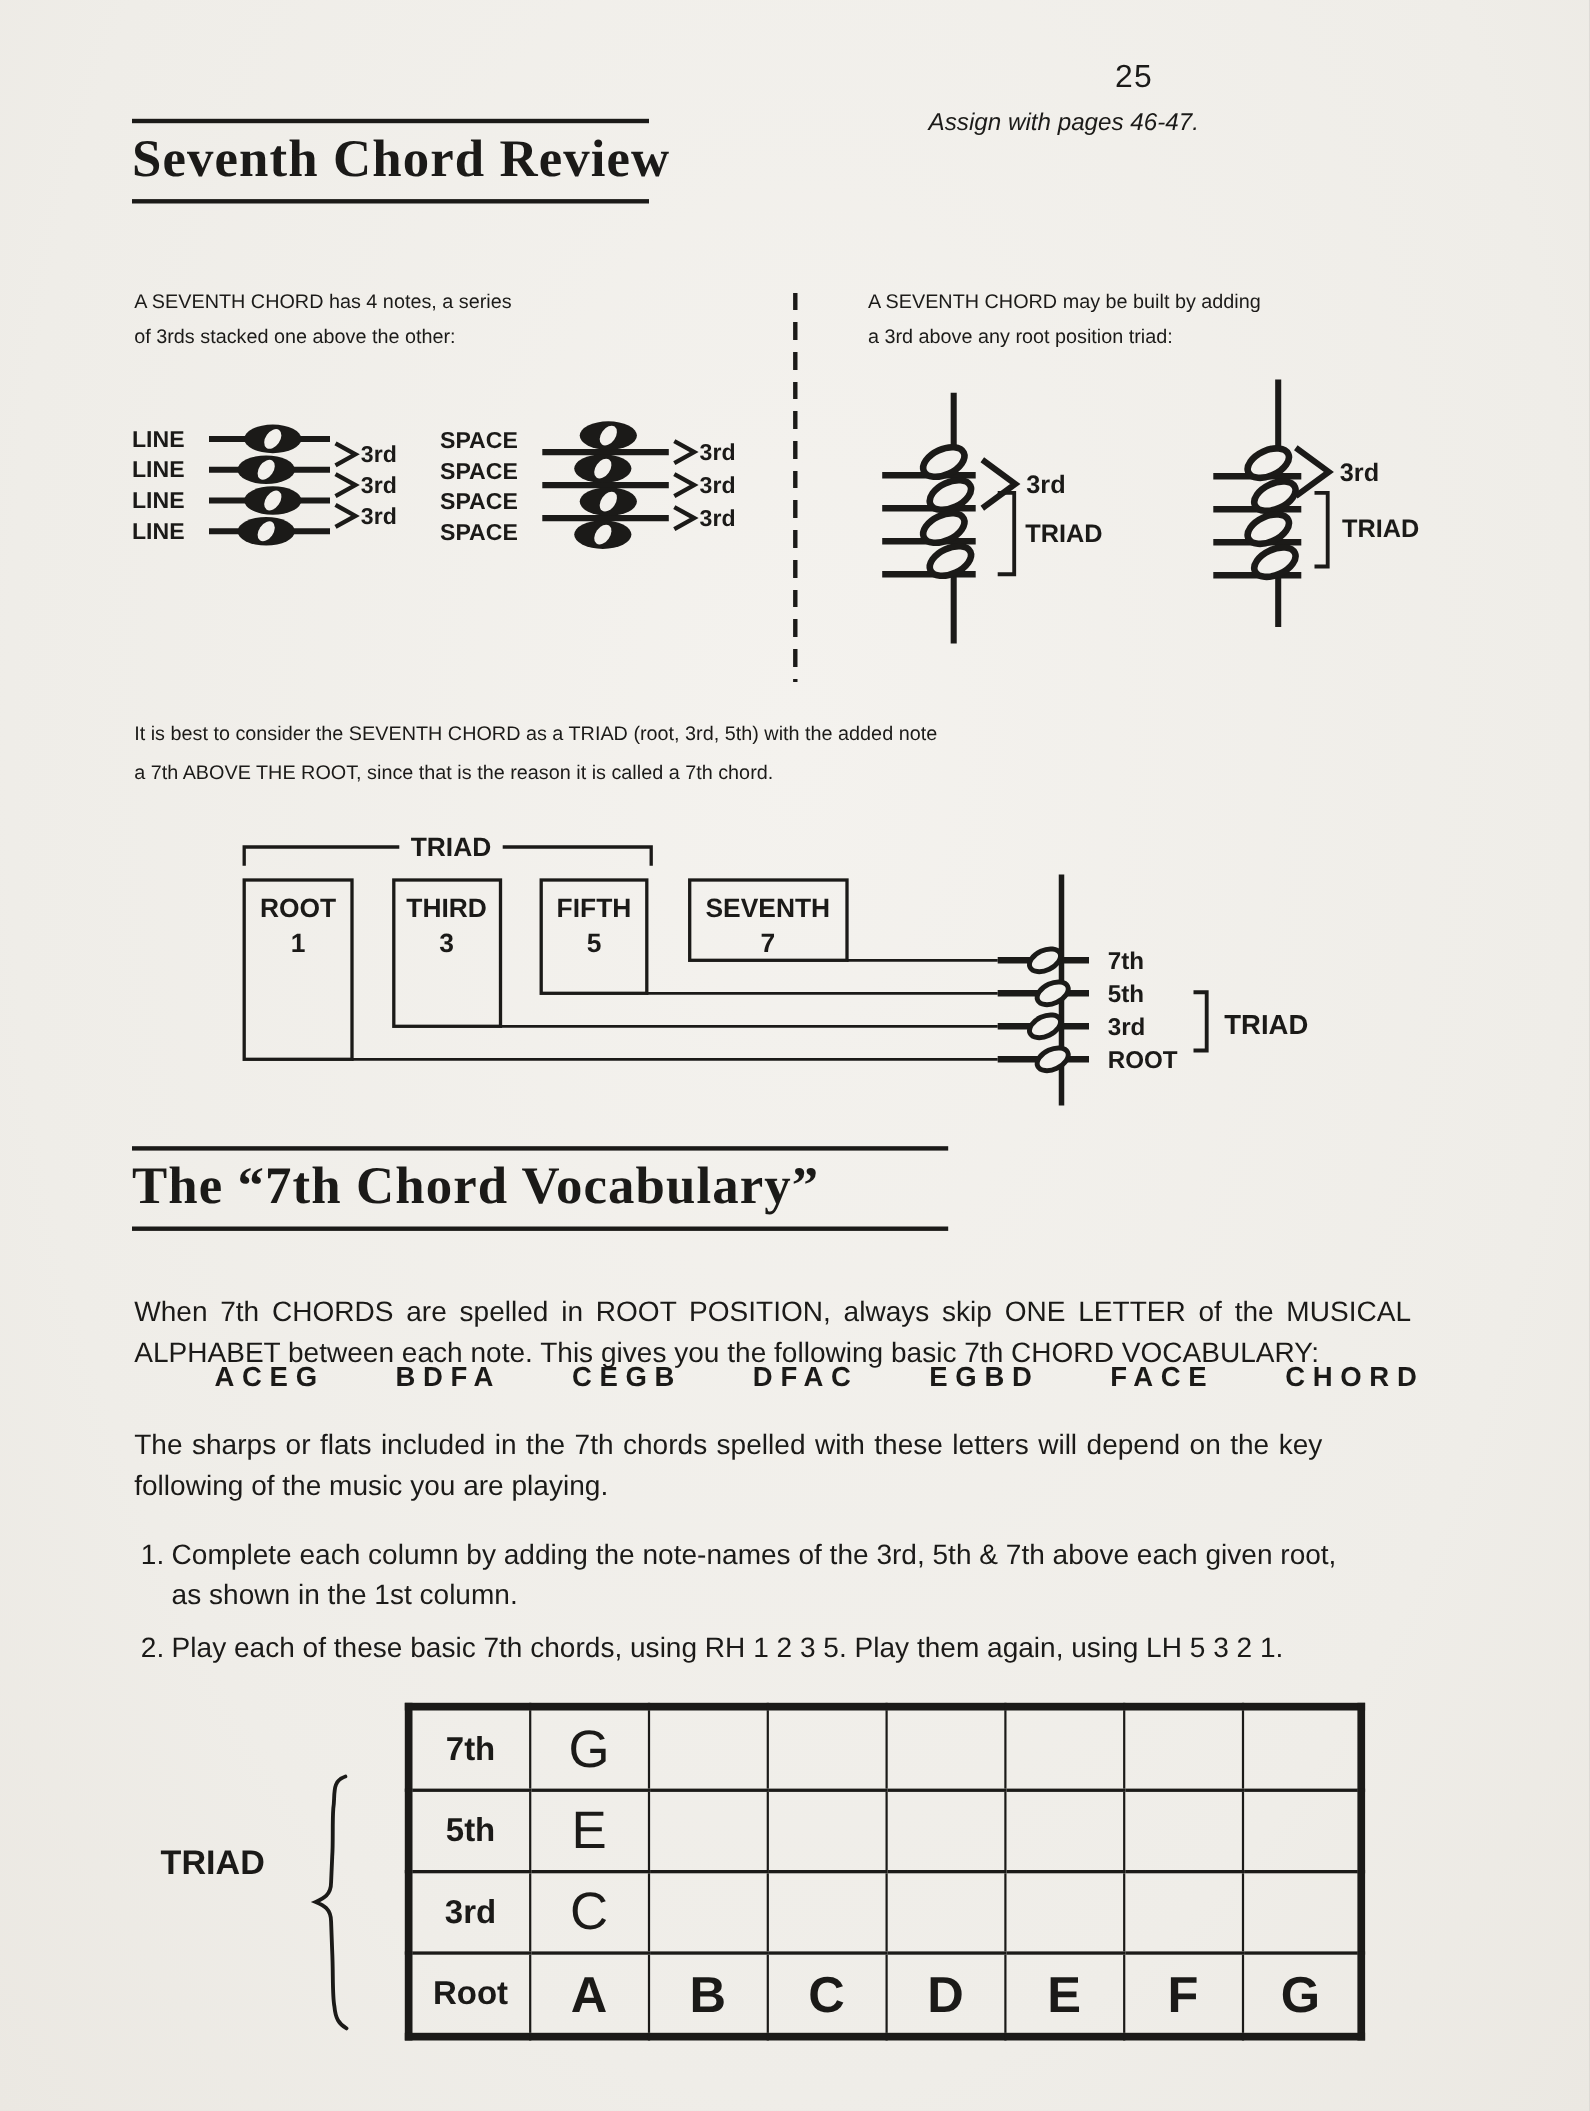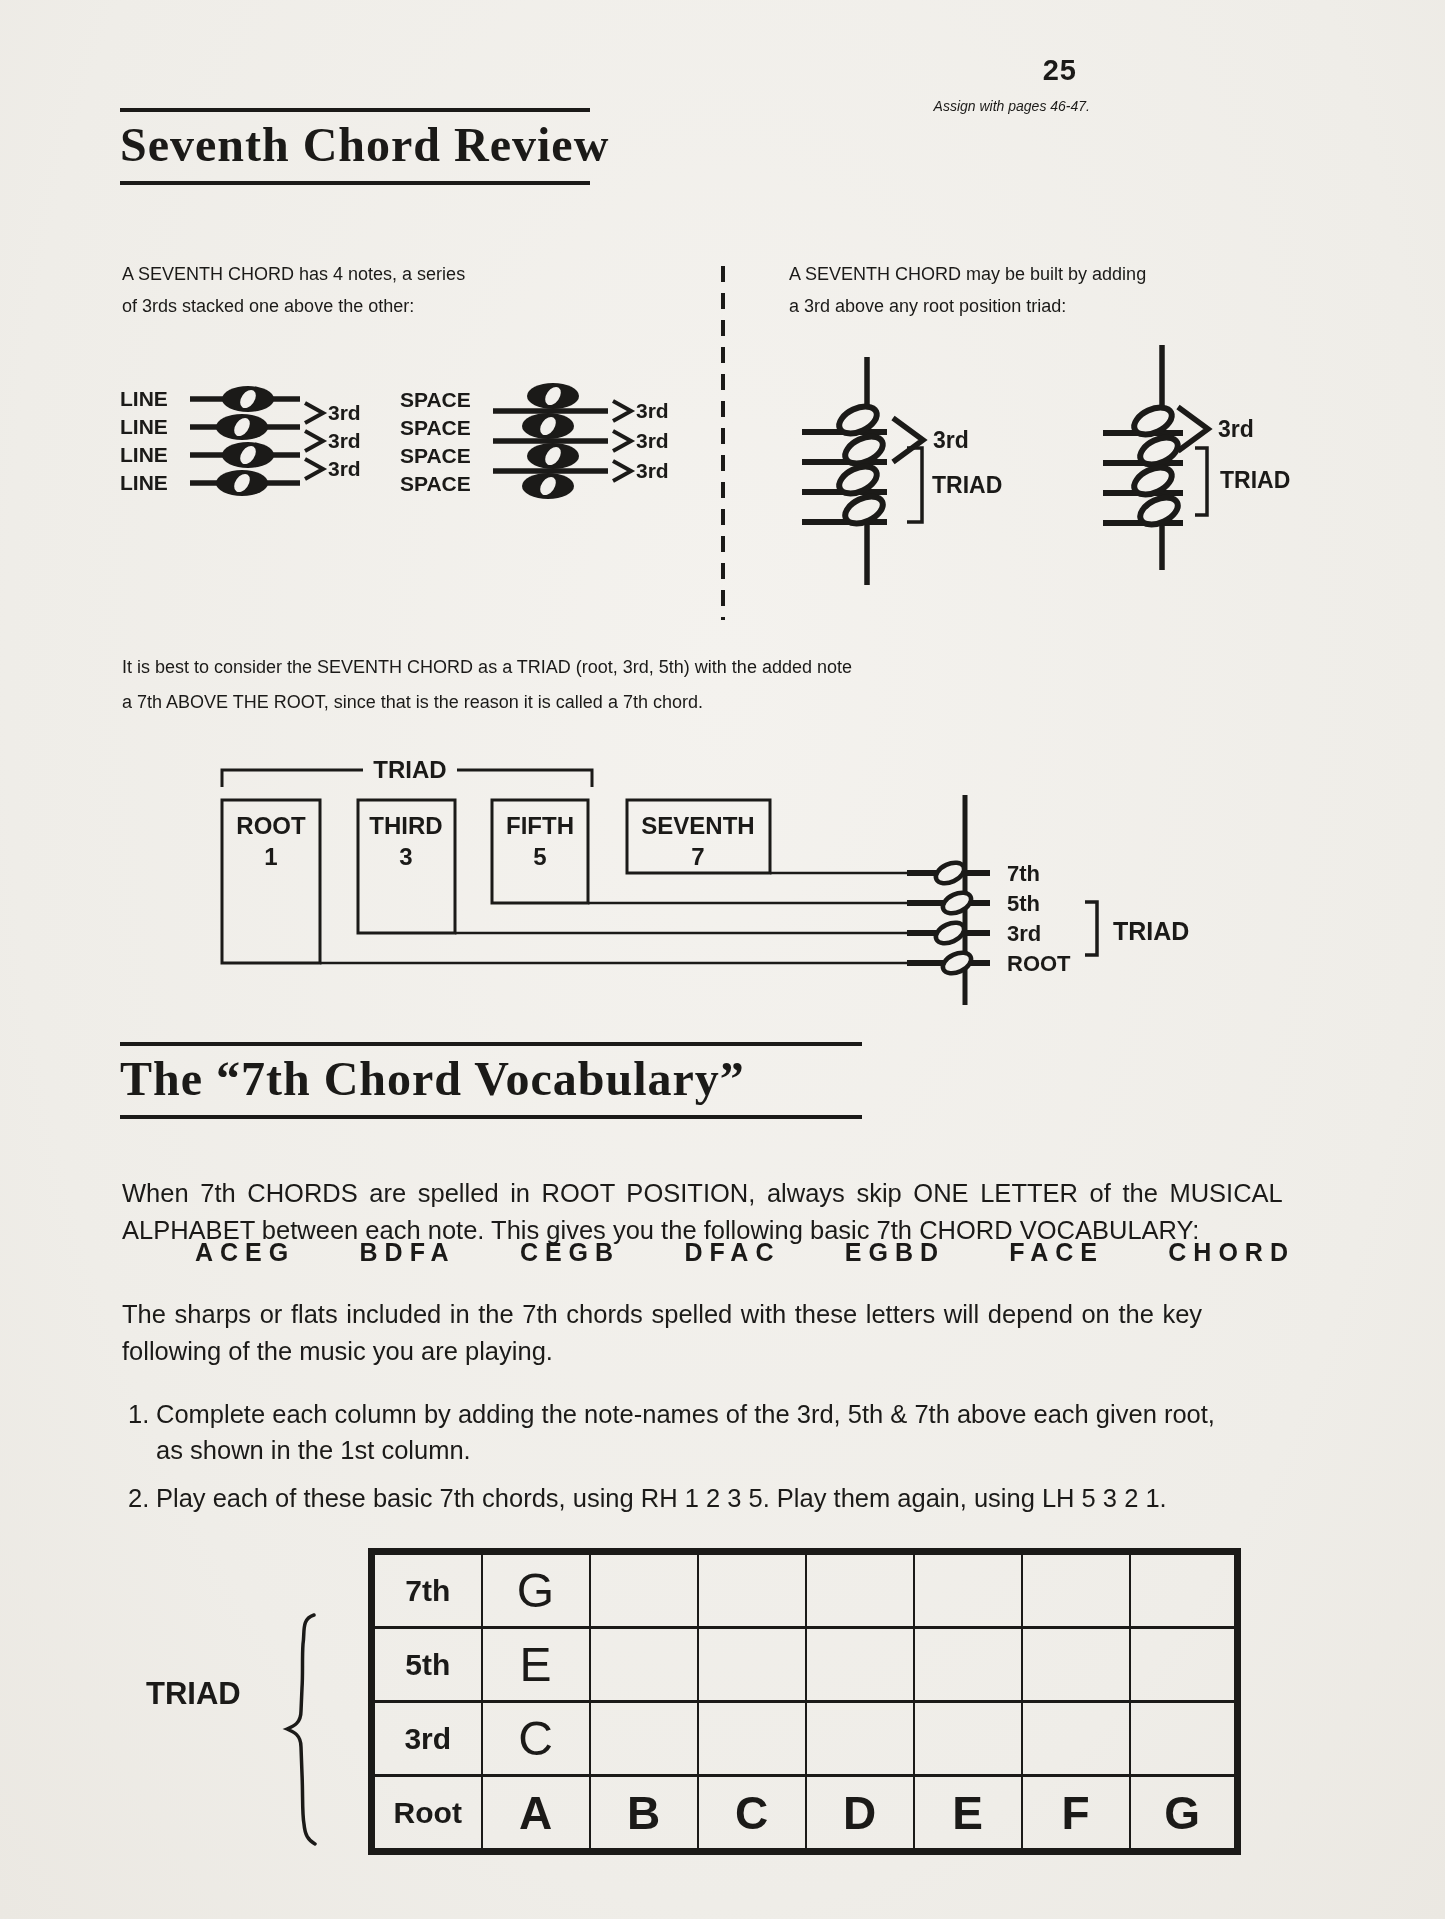--- a/index.html
+++ b/index.html
@@ -13,22 +13,22 @@
     margin:0 auto;
     background:radial-gradient(ellipse at 50% 35%, #f4f2ee 0%, #efede8 70%, #ebe8e2 100%);
     color:var(--ink);
     font-family:"Liberation Sans", sans-serif;
     overflow:hidden;
   }
   .abs{position:absolute;}
   svg{overflow:visible;}
   svg text{fill:var(--ink);font-family:"Liberation Sans", sans-serif;}
 
-  .page-number{left:1017px;top:54px;width:60px;text-align:right;font-size:29px;letter-spacing:1px;font-weight:bold;}
-  .assign-note{left:790px;top:98px;width:300px;text-align:right;font-style:italic;font-size:14px;}
+  .page-number{left:988px;top:54px;width:60px;text-align:right;font-size:29px;letter-spacing:1px;}
+  .assign-note{left:790px;top:98px;width:300px;text-align:right;font-style:italic;font-size:22px;}
 
   .title-block .rule{height:4px;background:var(--ink);}
   .title-block h1{
     margin:7px 0 9px 0;
     font-family:"Liberation Serif", serif;
     font-weight:bold;
     font-size:48px;
     letter-spacing:1px;
     line-height:1.1;
     white-space:nowrap;

